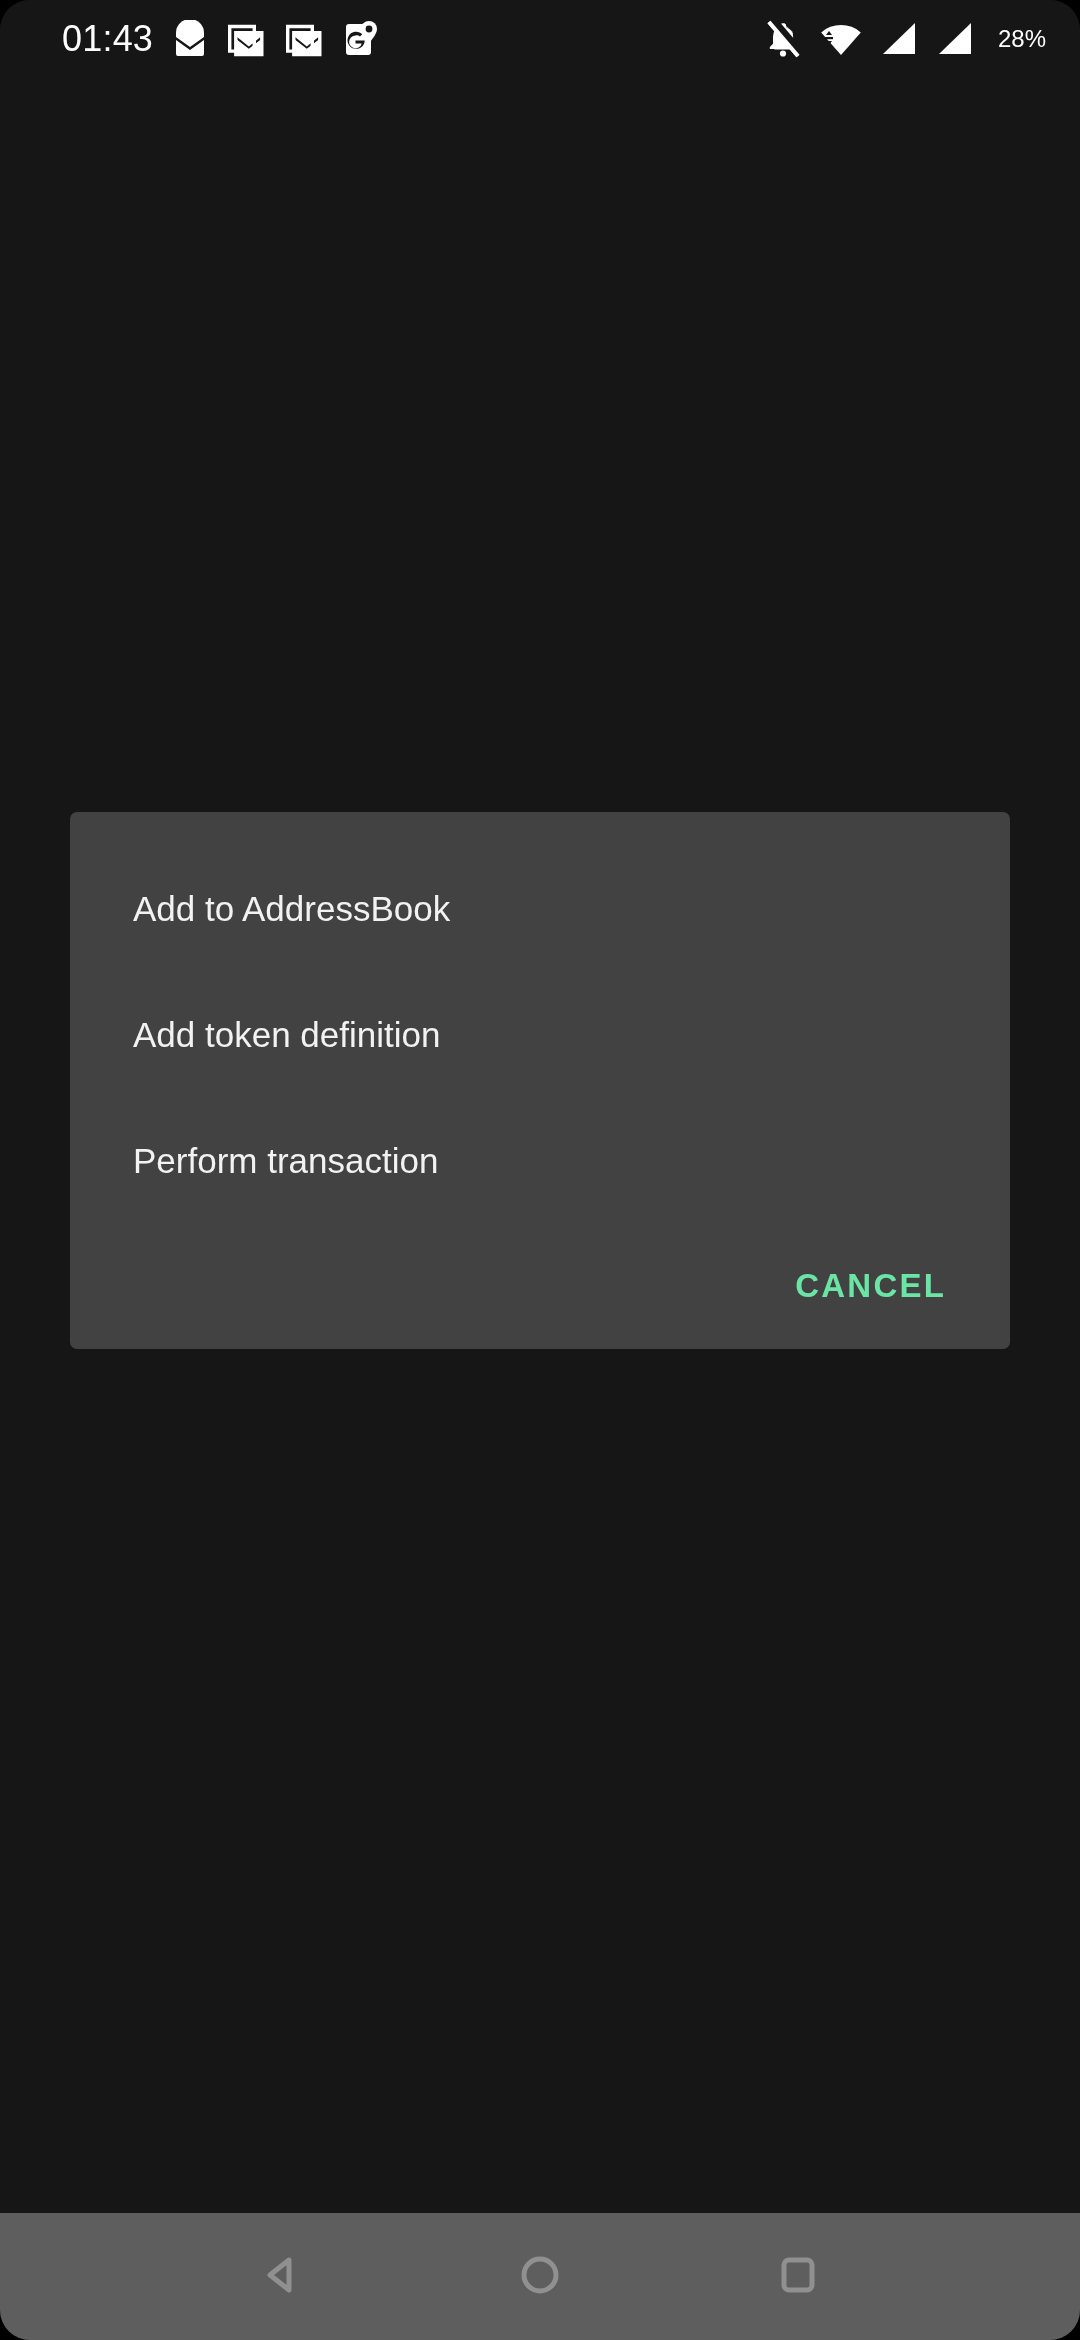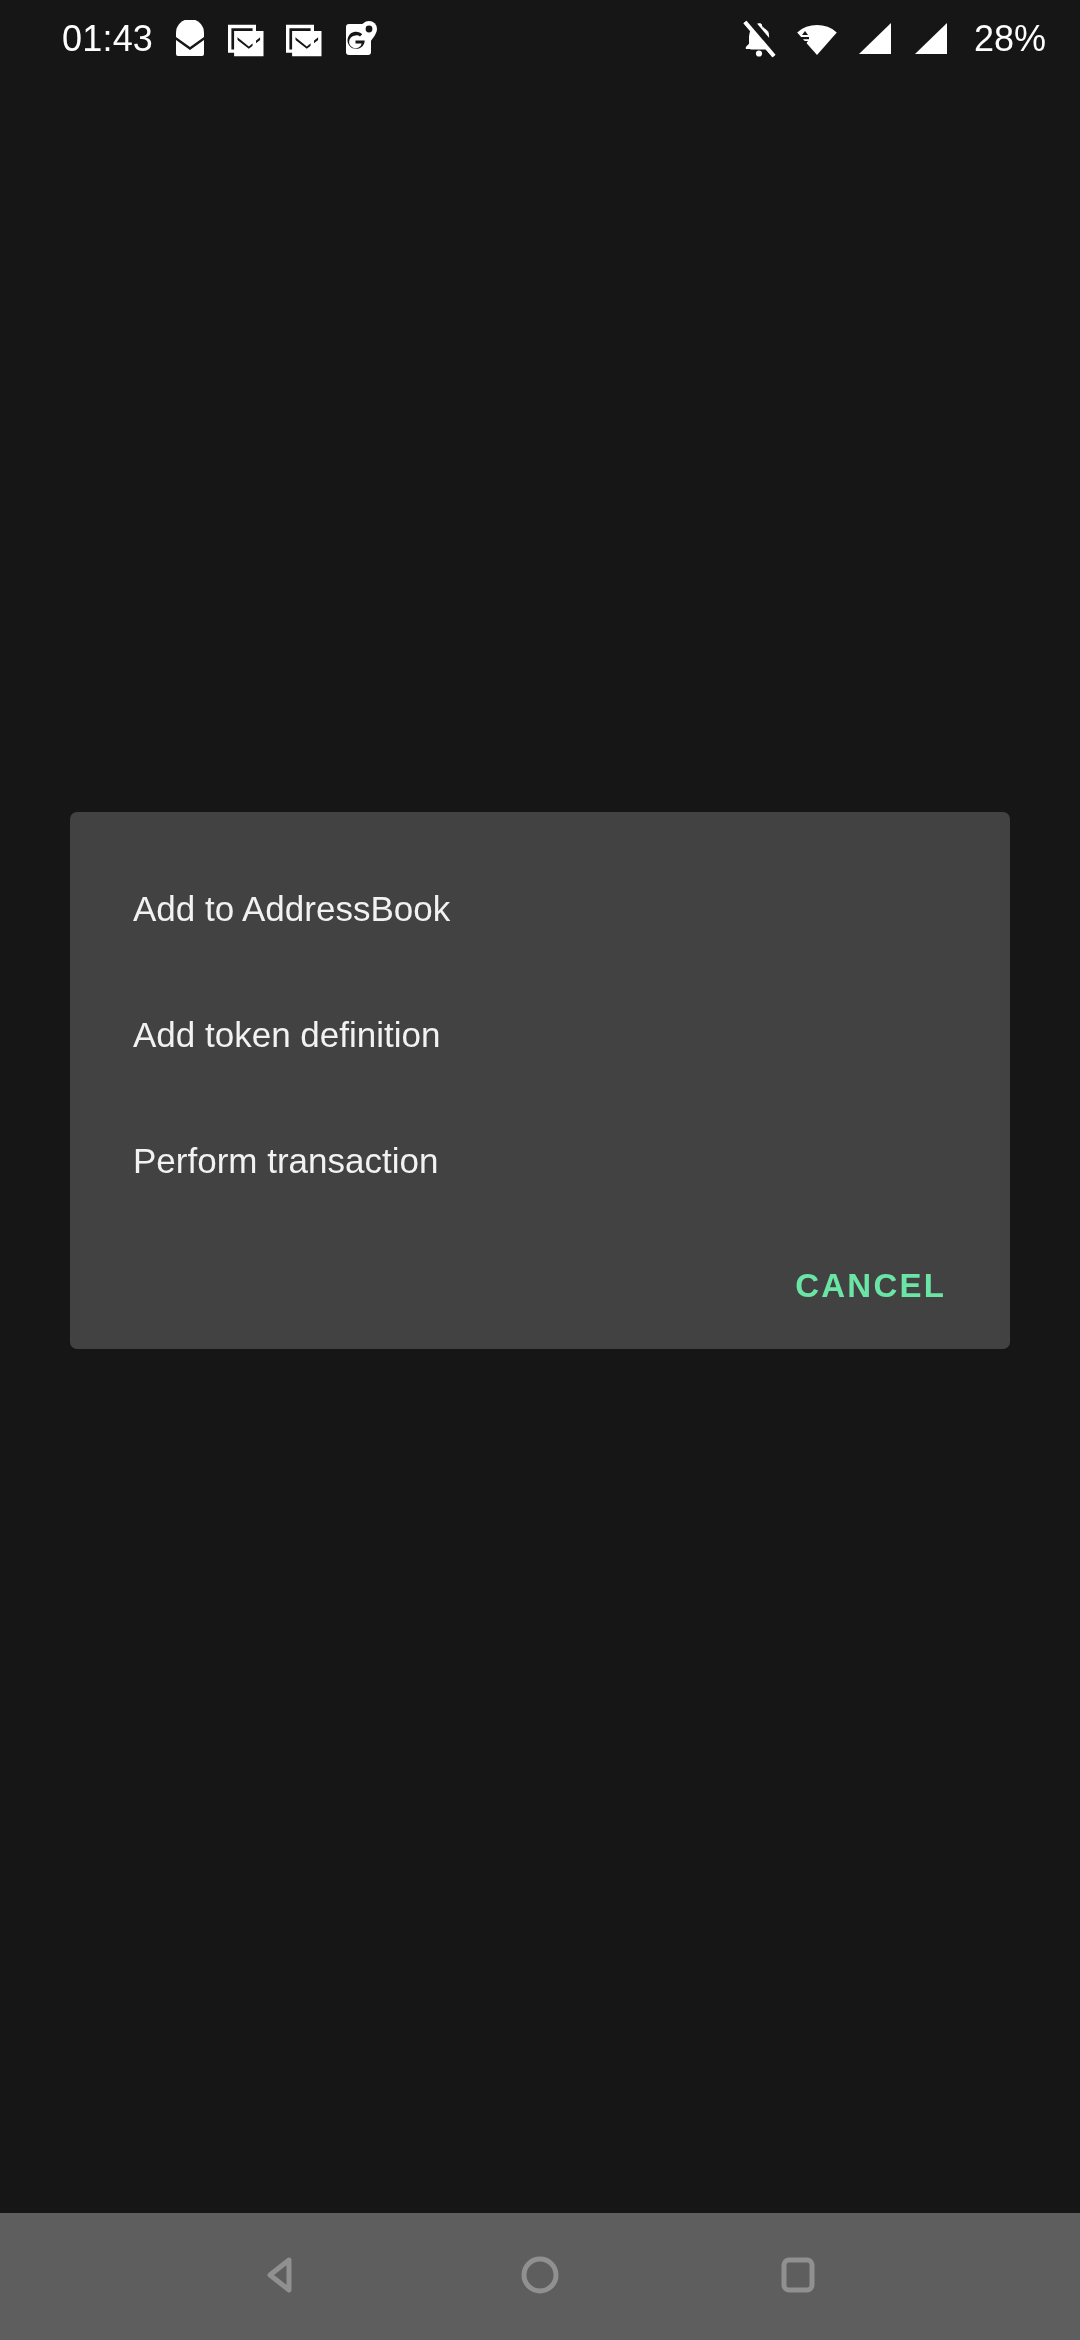--- a/index.html
+++ b/index.html
@@ -7,20 +7,21 @@
     padding: 0;
     background: #000;
   }
   #screen {
     position: relative;
     width: 1080px;
     height: 2340px;
     background: #161616;
     overflow: hidden;
     font-family: "Liberation Sans", sans-serif;
+    border-radius: 30px;
     -webkit-font-smoothing: antialiased;
   }
 
   
   #status-bar {
     position: absolute;
     left: 0; top: 0;
     width: 1080px; height: 78px;
     background: #161616;
     display: flex;
@@ -42,21 +43,21 @@
   }
   .status-icon { display: inline-flex; align-items: center; justify-content: center; }
   #status-right {
     margin-left: auto;
     display: flex;
     align-items: center;
     gap: 18px;
   }
   #battery-pct {
     color: #ffffff;
-    font-size: 36px;
+    font-size: 24px;
     line-height: 1;
     margin-left: 6px;
   }
 
   
   #dialog-scrim {
     position: absolute;
     left: 0; top: 78px;
     width: 1080px;
     height: 2135px;

